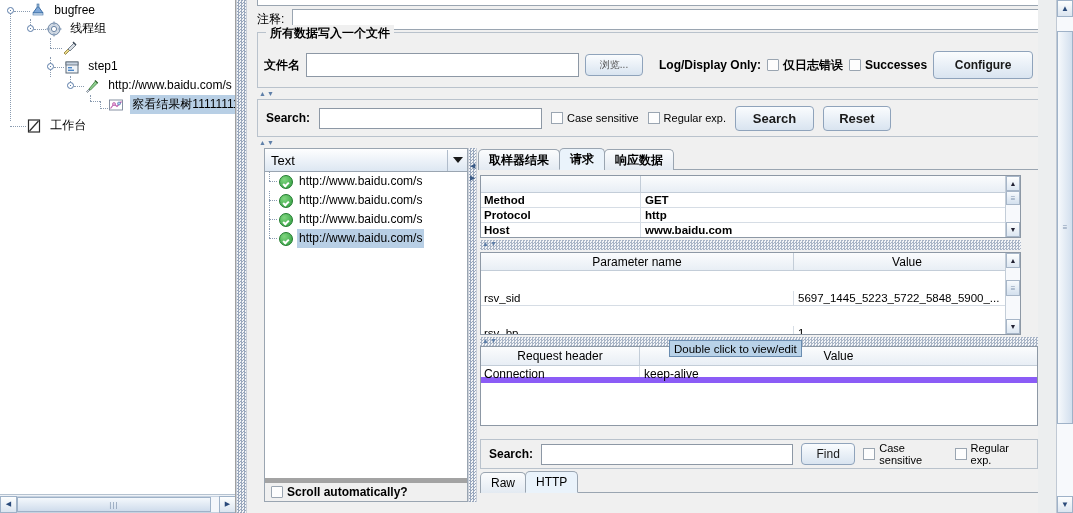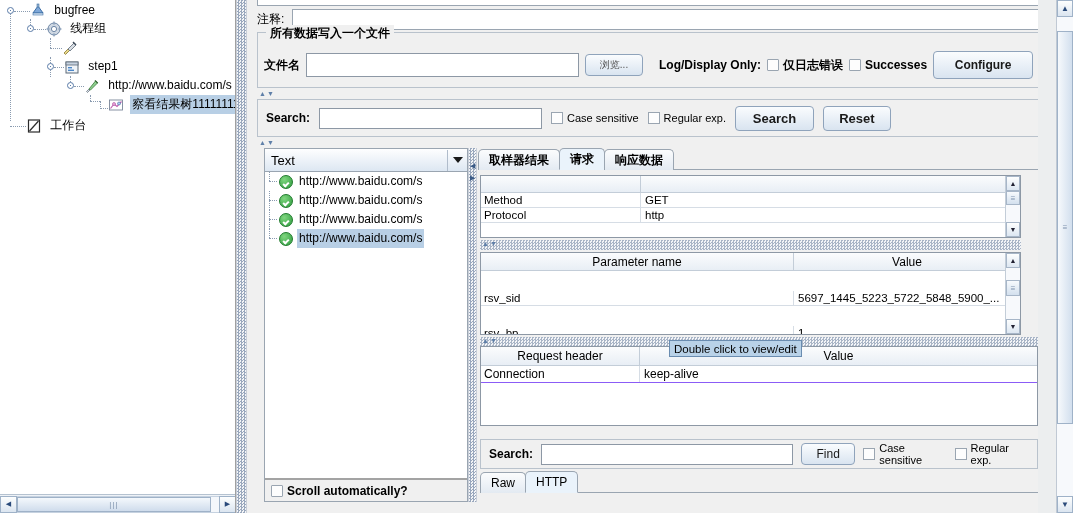--- a/index.html
+++ b/index.html
@@ -166,21 +166,21 @@
     border-radius: 50%; background: radial-gradient(circle at 35% 30%, #7fd67f, #2e9b3e);
     border: 1px solid #1f7a2c; position: relative;
   }
   .ok-icon:after {
     content:''; position:absolute; left:3px; top:6px; width:4px; height:2px;
     border-left: 2px solid #fff; border-bottom: 2px solid #fff;
     transform: rotate(-45deg);
   }
   .scroll-auto {
     position: absolute; left:0; bottom:0; width: 202px; height: 23px;
-    background: #f0f0f0; border-top: 2px solid #a3a3a3;
+    background: #f0f0f0; border-top: 5px solid #a3a3a3;
     display:flex; align-items:center; padding-left: 6px; gap: 5px;
   }
 
   
   .mini-vsplit {
     position: absolute; left: 468px; top: 148px; width: 9px; height: 354px;
     background: repeating-conic-gradient(#9aa8bd 0% 25%, #f4f5f7 0% 50%) 0 0/3px 3px;
     border-left:1px solid #c8ced8; border-right:1px solid #c8ced8;
   }
   .mini-arrow { position:absolute; left:1px; font-size:7px; color:#3b5b86; }
@@ -194,21 +194,21 @@
     border: 1px solid #9aa5b1; border-bottom: none;
     border-radius: 5px 5px 0 0;
     display: flex; align-items: center; margin-right: -1px;
   }
   .tab.active { background: #eaf3fb; border-bottom: 1px solid #eaf3fb; height: 22px; }
   .tabline { position:absolute; left:0; top:21px; width: 560px; border-top: 1px solid #9aa5b1; }
 
   
   .mini-table {
     position: absolute; left: 2px; top: 27px; width: 541px; height: 63px;
-    background: #fff; border: 1px solid #8d98a5; overflow: hidden;
+    background: #fff; border: 1px solid #8d98a5; overflow: hidden; font-weight: bold;
   }
   .mt-head { height: 17px; background: linear-gradient(#fbfcfd, #e8eef5); border-bottom: 1px solid #c3cdd8; display:flex; }
   .mt-head .c1 { width: 160px; border-right: 1px solid #c3cdd8; }
   .mt-row { height: 15px; line-height: 15px; display:flex; border-bottom: 1px solid #d6dde5; font-size: 11.5px; }
   .mt-row .c1 { width: 160px; border-right: 1px solid #d6dde5; padding-left: 3px; }
   .mt-row .c2 { flex: 1; padding-left: 4px; }
   .vsb {
     position: absolute; right: 0; top: 0; width: 15px; bottom: 0;
     background: #f4f7fb; border-left: 1px solid #c3cdd8;
     display: flex; flex-direction: column;
@@ -240,21 +240,21 @@
   }
 
   
   .rh-table {
     position: absolute; left: 2px; top: 198px; width: 558px; height: 80px;
     background: #fff; border: 1px solid #8d98a5; overflow: hidden;
   }
   .rh-head { height: 19px; background: linear-gradient(#fbfcfd, #e8eef5); border-bottom:1px solid #c3cdd8; display:flex; font-size:12px; }
   .rh-head .c1 { width: 159px; border-right:1px solid #c3cdd8; display:flex;align-items:center;justify-content:center; }
   .rh-head .c2 { flex:1; display:flex;align-items:center;justify-content:center; }
-  .rh-row { height: 17px; line-height: 17px; display:flex; border-bottom:1px solid #8b5cf6; font-size:12px; }
+  .rh-row { height: 17px; line-height: 17px; display:flex; border-bottom:6px solid #8b5cf6; font-size:12px; }
   .rh-row .c1 { width: 159px; border-right:1px solid #d6dde5; padding-left:3px; }
   .rh-row .c2 { flex:1; padding-left:4px; }
 
   
   .tooltip {
     position: absolute; left: 669px; top: 340px; height: 17px;
     background: #b9d2e8; border: 1px solid #6a8cb0;
     font-size: 11.5px; padding: 0 4px; display: flex; align-items: center;
     z-index: 30;
   }
@@ -516,20 +516,24 @@
           <div class="c2"></div>
         </div>
         <div class="mt-row">
           <div class="c1">Method</div>
           <div class="c2">GET</div>
         </div>
         <div class="mt-row">
           <div class="c1">Protocol</div>
           <div class="c2">http</div>
         </div>
+        <div class="mt-row">
+          <div class="c1">Host</div>
+          <div class="c2">www.baidu.com</div>
+        </div>
         <div class="vsb">
           <div class="vsb-btn">▲</div>
           <div class="vsb-track">
             <div class="vsb-thumb" style="top:0; height:14px;">
                 <span class="grip-h">≡</span>
               </div>
           </div>
           <div class="vsb-btn">▼</div>
         </div>
       </div>

